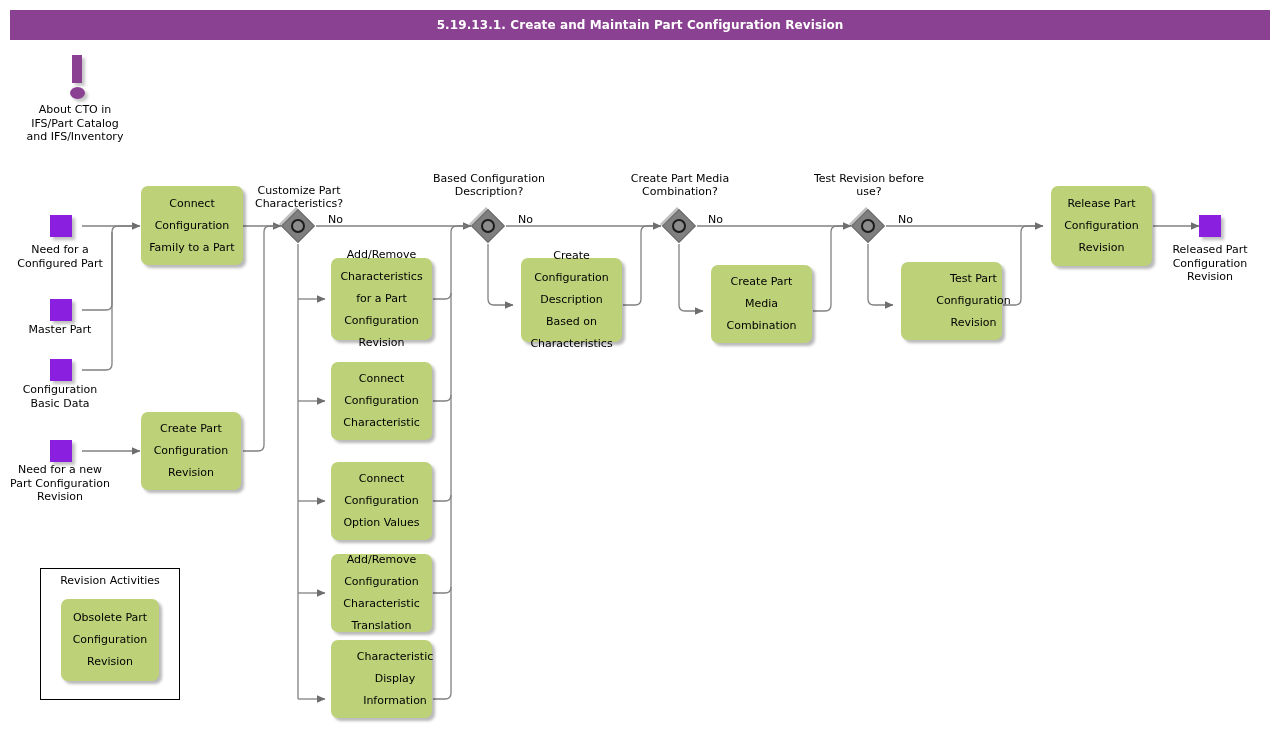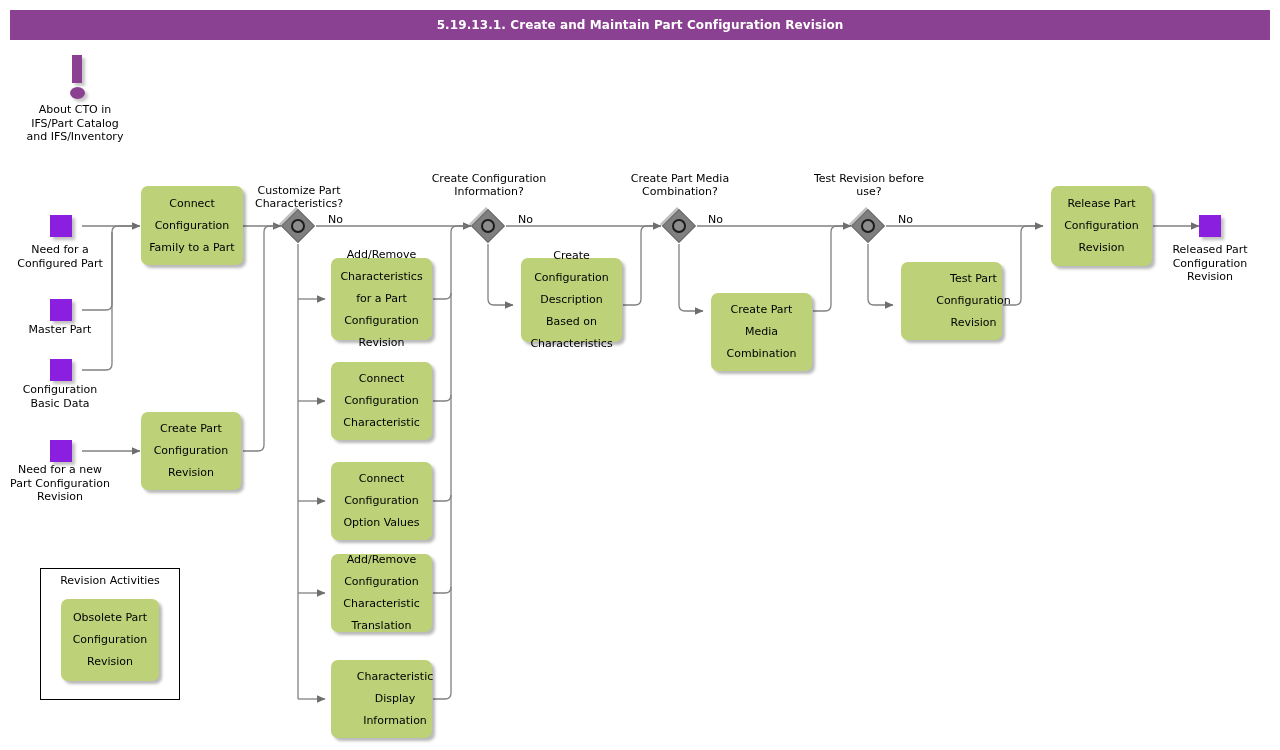--- a/index.html
+++ b/index.html
@@ -168,39 +168,39 @@
   <div class="act" style="left:141px;top:412px;width:100px;height:78px;">Create Part Configuration Revision</div>
 
   <div class="act" style="left:331px;top:258px;width:101px;height:82px;">Add/Remove Characteristics for a Part Configuration Revision</div>
 
   <div class="act" style="left:331px;top:362px;width:101px;height:78px;">Connect Configuration Characteristic</div>
 
   <div class="act" style="left:331px;top:462px;width:101px;height:78px;">Connect Configuration Option Values</div>
 
   <div class="act" style="left:331px;top:554px;width:101px;height:78px;">Add/Remove Configuration Characteristic Translation</div>
 
-  <div class="act" style="left:331px;top:660px;width:101px;height:78px;padding-left:31px;">Characteristic Display Information</div>
+  <div class="act" style="left:331px;top:640px;width:101px;height:78px;padding-left:31px;">Characteristic Display Information</div>
 
   <div class="act" style="left:521px;top:258px;width:101px;height:84px;">Create Configuration Description Based on Characteristics</div>
 
-  <div class="act" style="left:711px;top:265px;width:101px;height:78px;margin-top:28px;">Create Part Media Combination</div>
+  <div class="act" style="left:711px;top:265px;width:101px;height:78px;">Create Part Media Combination</div>
 
   <div class="act" style="left:901px;top:262px;width:101px;height:78px;padding-left:48px;">Test Part Configuration Revision</div>
 
   <div class="act" style="left:1051px;top:186px;width:101px;height:80px;">Release Part Configuration Revision</div>
 
   <div class="dlabel" style="left:240px;top:184px;width:118px;">Customize Part Characteristics?</div>
   <div class="dia" style="left:281px;top:209px;">
     <div class="dshadow"></div>
     <div class="dbody"></div>
     <div class="dring"></div>
   </div>
   <div class="nolabel" style="left:328px;top:213px;">No</div>
 
-  <div class="dlabel" style="left:430px;top:172px;width:118px;">Create Configuration Information?</div>
+  <div class="dlabel" style="left:430px;top:172px;width:118px;">Based Configuration Description?</div>
   <div class="dia" style="left:471px;top:209px;">
     <div class="dshadow"></div>
     <div class="dbody"></div>
     <div class="dring"></div>
   </div>
   <div class="nolabel" style="left:518px;top:213px;">No</div>
 
   <div class="dlabel" style="left:621px;top:172px;width:118px;">Create Part Media Combination?</div>
   <div class="dia" style="left:662px;top:209px;">
     <div class="dshadow"></div>

